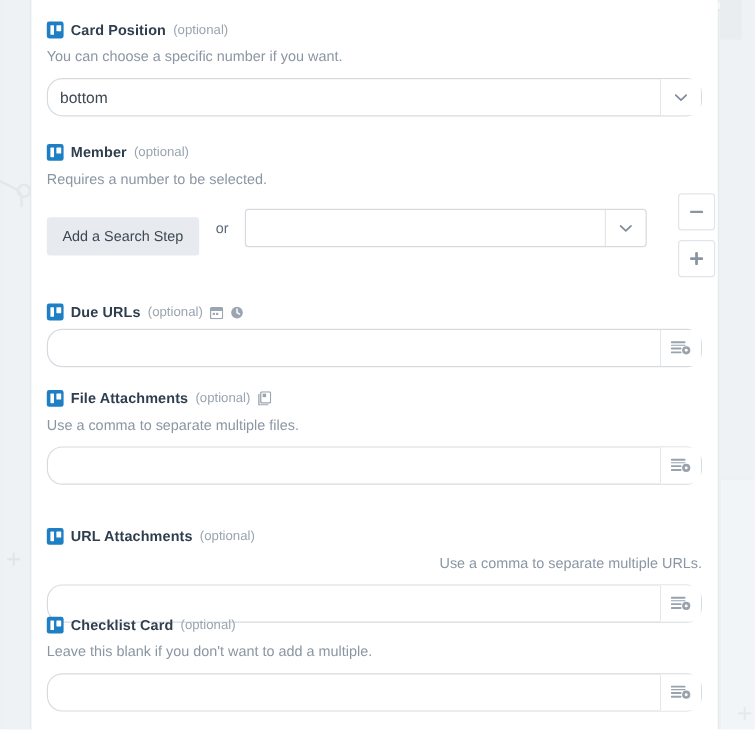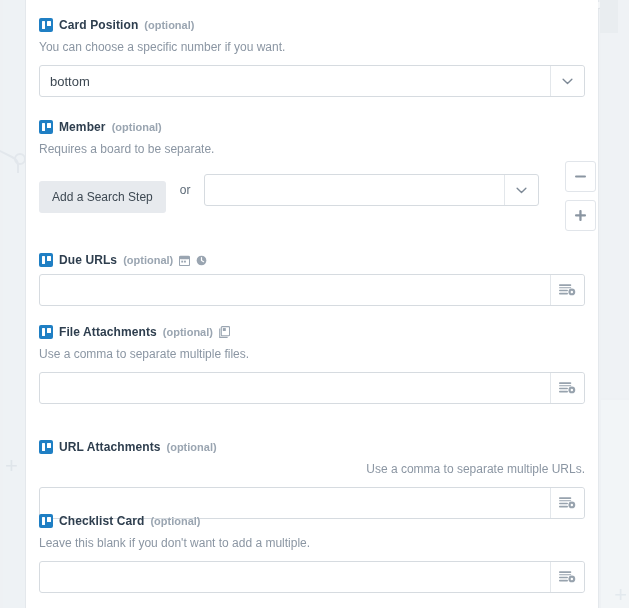--- a/index.html
+++ b/index.html
@@ -128,21 +128,21 @@
 
   .field-title {
     font-size: 12px;
     font-weight: bold;
     color: #2e3e4e;
     letter-spacing: 0.1px;
   }
   .field-optional {
     font-size: 11px;
     color: #9aa5b1;
-    font-weight: bold;
+    font-weight: normal;
   }
 
   .mini-icon {
     display: inline-flex;
     align-items: center;
     color: #9aa5b1;
     flex: 0 0 auto;
   }
 
   .field-help {
@@ -153,21 +153,21 @@
   }
 
   
   .input-wrap {
     position: relative;
     display: flex;
     align-items: stretch;
     width: 546px;
     height: 32px;
     border: 1px solid #d6dbe0;
-    border-radius: 3px;
+    border-radius: 13px;
     background: #ffffff;
   }
   .input-wrap .text {
     flex: 1;
     display: flex;
     align-items: center;
     padding: 0 10px;
     font-size: 13px;
     color: #3d4852;
   }
@@ -291,21 +291,21 @@
         </div>
       </div>
     </div>
 
     <div class="field-block pos" style="left:12px; top:120px; width:546px;">
       <div class="field-label-row">
         <span class="board-icon"></span>
         <span class="field-title">Member</span>
         <span class="field-optional">(optional)</span>
       </div>
-      <div class="field-help">Requires a board to be separate.</div>
+      <div class="field-help">Requires a number to be selected.</div>
       <div class="member-row">
         <button class="search-step-btn">Add a Search Step</button>
         <span class="or-text">or</span>
         <div class="member-select">
           <div class="text"></div>
           <div class="addon">
             <svg class="chevron" viewBox="0 0 12 8">
               <path d="M1 1.5 L6 6.2 L11 1.5" fill="none" stroke="currentColor" stroke-width="1.6" stroke-linecap="round" stroke-linejoin="round"></path>
             </svg>
           </div>

